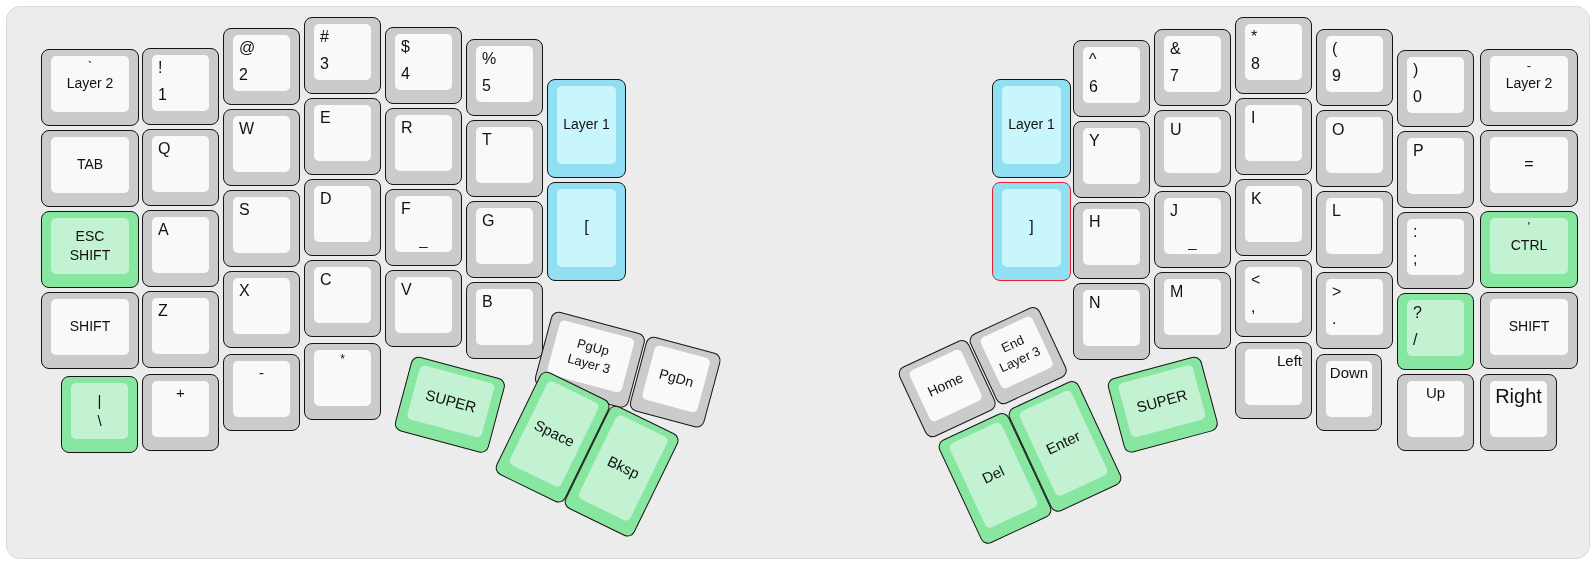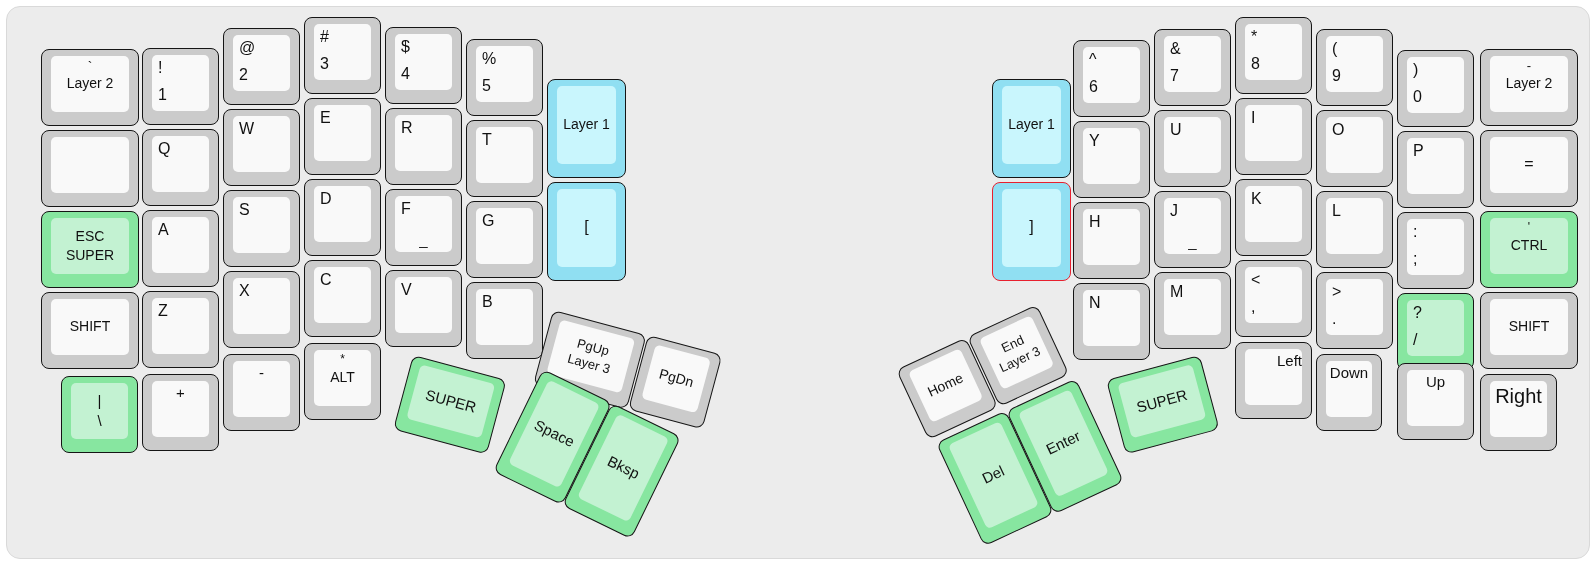--- a/index.html
+++ b/index.html
@@ -56,25 +56,26 @@
 <body style="background: rgb(255, 255, 255);">
 
 <div id="panel" style="left: 6px; top: 6px; width: 1584px; height: 553px; border-radius: 14px;">
     <div class="key gray" style="left: 34px; top: 42px; width: 98px; height: 77px;">
       <div class="keytop"></div>
       <div class="lbl pos-tc" style="font-size: 14px;">`</div>
       <div class="lbl pos-c">Layer 2</div>
     </div>
     <div class="key gray" style="left: 34px; top: 123px; width: 98px; height: 77px;">
       <div class="keytop"></div>
+      <div class="lbl pos-c">TAB</div>
     </div>
     <div class="key green" style="left: 34px; top: 204px; width: 98px; height: 77px;">
       <div class="keytop"></div>
       <div class="lbl pos-c">ESC
-SUPER</div>
+SHIFT</div>
     </div>
     <div class="key gray" style="left: 34px; top: 285px; width: 98px; height: 77px;">
       <div class="keytop"></div>
       <div class="lbl pos-c">SHIFT</div>
     </div>
     <div class="key green" style="left: 54px; top: 369px; width: 77px; height: 77px;">
       <div class="keytop"></div>
       <div class="lbl pos-c" style="font-size: 15px;">|
 \</div>
     </div>
@@ -133,21 +134,20 @@
       <div class="keytop"></div>
       <div class="lbl pos-tl">D</div>
     </div>
     <div class="key gray" style="left: 297px; top: 253px; width: 77px; height: 77px;">
       <div class="keytop"></div>
       <div class="lbl pos-tl">C</div>
     </div>
     <div class="key gray" style="left: 297px; top: 336px; width: 77px; height: 77px;">
       <div class="keytop"></div>
       <div class="lbl pos-tc" style="font-size: 12px;">*</div>
-      <div class="lbl pos-c">ALT</div>
     </div>
     <div class="key gray" style="left: 378px; top: 20px; width: 77px; height: 77px;">
       <div class="keytop"></div>
       <div class="lbl pos-tl">$</div>
       <div class="lbl pos-bl">4</div>
     </div>
     <div class="key gray" style="left: 378px; top: 101px; width: 77px; height: 77px;">
       <div class="keytop"></div>
       <div class="lbl pos-tl">R</div>
     </div>
@@ -305,21 +305,21 @@
     <div class="key gray" style="left: 1390px; top: 205px; width: 77px; height: 77px;">
       <div class="keytop"></div>
       <div class="lbl pos-tl">:</div>
       <div class="lbl pos-bl">;</div>
     </div>
     <div class="key green" style="left: 1390px; top: 286px; width: 77px; height: 77px;">
       <div class="keytop"></div>
       <div class="lbl pos-tl">?</div>
       <div class="lbl pos-bl">/</div>
     </div>
-    <div class="key gray" style="left: 1390px; top: 356px; width: 77px; height: 77px;">
+    <div class="key gray" style="left: 1390px; top: 367px; width: 77px; height: 77px;">
       <div class="keytop"></div>
       <div class="lbl pos-tc" style="font-size: 15px;">Up</div>
     </div>
     <div class="key gray" style="left: 1473px; top: 42px; width: 98px; height: 77px;">
       <div class="keytop"></div>
       <div class="lbl pos-tc" style="font-size: 13px;">-</div>
       <div class="lbl pos-c">Layer 2</div>
     </div>
     <div class="key gray" style="left: 1473px; top: 123px; width: 98px; height: 77px;">
       <div class="keytop"></div>

